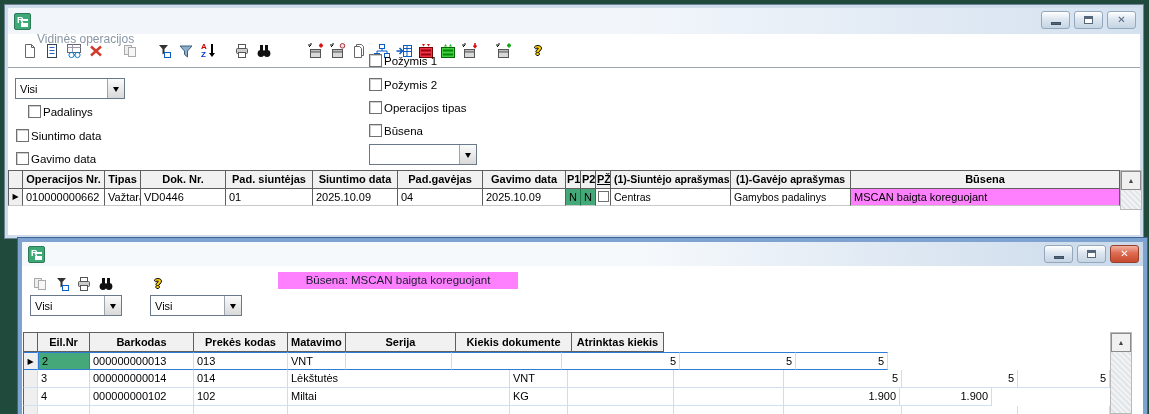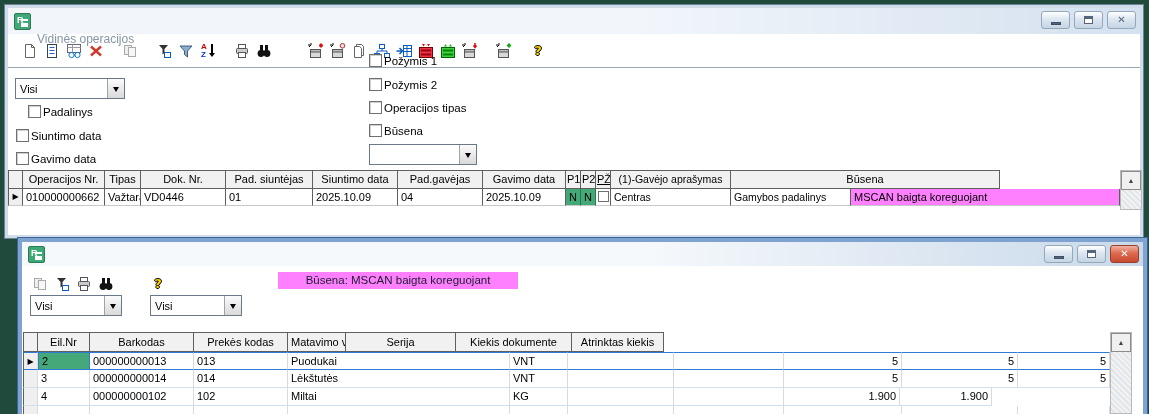--- a/index.html
+++ b/index.html
@@ -55,21 +55,21 @@
   .dda { width:0; height:0; border:3.5px solid transparent; border-top:5px solid #000; margin-top:4px; }
   .cbrow { position:absolute; display:flex; align-items:center; gap:2px; }
   .cb { width:13px; height:13px; background:#fff; border:1px solid #707070; box-shadow:inset 1px 1px 0 #cfcfcf; flex:none; }
   .cblbl { font-size:11.5px; }
 
   
   .tbl { position:absolute; }
   .trow { display:flex; }
   .hc, .dc { border-right:1px solid #5F5F5F; padding:0 3px; white-space:nowrap; overflow:hidden; flex:none; }
   .hc { background:#F1F1F1; border-top:1px solid #5F5F5F; border-bottom:1px solid #5F5F5F;
-        font-weight:normal; font-size:11px; text-align:center; }
+        font-weight:bold; font-size:11px; text-align:center; }
   .tbl .trow .hc:first-child, .tbl .trow .dc:first-child { border-left:1px solid #5F5F5F; }
   .dc { background:#fff; border-bottom:1px solid #C9C9C9; font-size:11px; }
   .mark { background:#EFEFEF; text-align:center; font-size:8px; color:#000; padding:0; }
   .u { text-decoration:underline; }
   .gcell { background:#44A878; text-align:center; border-right:1px solid #1F7A4D; }
   .mcell { background:#FF80FF; }
   .num { text-align:right; }
   .t-top .hc { height:19px; line-height:17px; }
   .t-top .dc { height:17px; line-height:16px; }
   .tc0{width:15px}.tc1{width:82px}.tc2{width:36px}.tc3{width:85px}.tc4{width:87px}.tc5{width:85px}
@@ -312,20 +312,21 @@
         <span class="hc tc1">Operacijos Nr.</span>
         <span class="hc tc2">Tipas</span>
         <span class="hc tc3">Dok. Nr.</span>
         <span class="hc tc4">Pad. siuntėjas</span>
         <span class="hc tc5">Siuntimo data</span>
         <span class="hc tc6">Pad.gavėjas</span>
         <span class="hc tc7">Gavimo data</span>
         <span class="hc tc8">P1</span>
         <span class="hc tc9">P2</span>
         <span class="hc tc10 u">PŽ</span>
+        <span class="hc tc11">(1)-Siuntėjo aprašymas</span>
         <span class="hc tc12">(1)-Gavėjo aprašymas</span>
         <span class="hc tc13">Būsena</span>
       </div>
       <div class="trow">
         <span class="dc tc0 mark">▶</span>
         <span class="dc tc1">010000000662</span>
         <span class="dc tc2">Važtaraštis</span>
         <span class="dc tc3">VD0446</span>
         <span class="dc tc4">01</span>
         <span class="dc tc5">2025.10.09</span>
@@ -421,21 +422,20 @@
         <span class="hc bc5" style="text-align:left;">Matavimo vienetas</span>
         <span class="hc bc7">Serija</span>
         <span class="hc bc9">Kiekis dokumente</span>
         <span class="hc bc10">Atrinktas kiekis</span>
       </div>
       <div class="trow selrow">
         <span class="dc bc0 mark">▶</span>
         <span class="dc bc1 eilsel">2</span>
         <span class="dc bc2">000000000013</span>
         <span class="dc bc3">013</span>
-        <span class="dc bc4">Puodukai</span>
         <span class="dc bc5">VNT</span>
         <span class="dc bc6"></span>
         <span class="dc bc7"></span>
         <span class="dc bc8 num">5</span>
         <span class="dc bc9 num">5</span>
         <span class="dc bc10 num">5</span>
       </div>
       <div class="trow">
         <span class="dc bc0 mark"></span>
         <span class="dc bc1">3</span>

